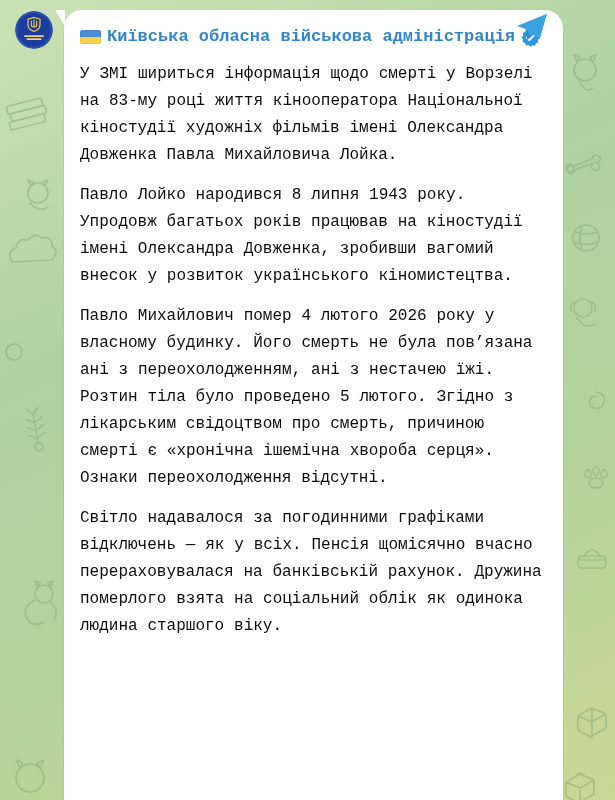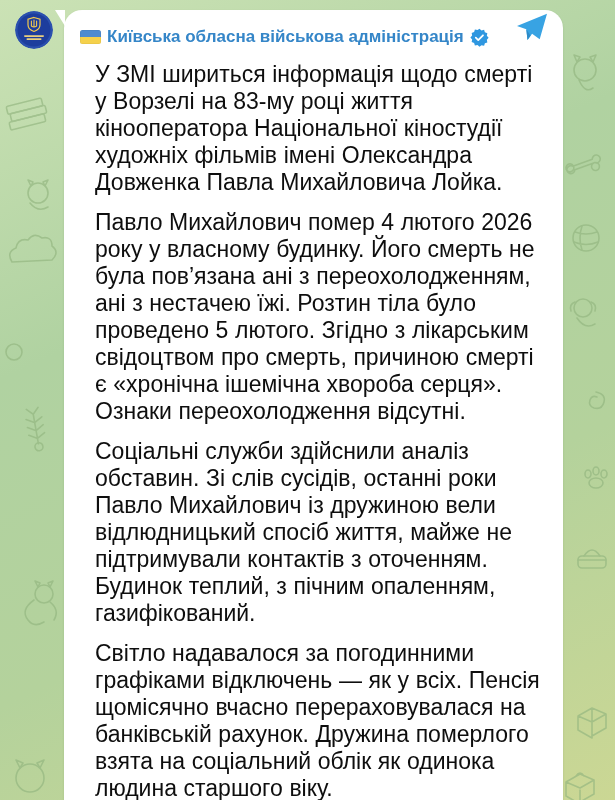--- a/index.html
+++ b/index.html
@@ -1,20 +1,20 @@
 <!DOCTYPE html>
 <html><head>
 <meta charset="utf-8">
 <style>
   html,body{margin:0;padding:0;}
   .screen{
     position:relative;
     width:615px;height:800px;
     overflow:hidden;
-    font-family:Liberation Sans, sans-serif;
+    font-family:Liberation Mono, monospace;
     background:linear-gradient(155deg,#cbe2b5 0%,#b0d2a1 35%,#b4d29c 65%,#cbd794 100%);
   }
   .bg-doodles{position:absolute;left:0;top:0;width:615px;height:800px;}
   .avatar{
     position:absolute;left:15px;top:11px;width:38px;height:38px;border-radius:50%;
     overflow:hidden;cursor:pointer;
   }
   .bubble{
     position:absolute;left:64px;top:10px;width:499px;height:810px;
     background:#ffffff;border-radius:18px;
@@ -37,22 +37,22 @@
     box-shadow:0 0 0 .5px rgba(0,0,0,.08) inset;
   }
   .channel-name{
     color:#3586c8;font-size:17px;font-weight:bold;line-height:22px;
     white-space:nowrap;cursor:pointer;
   }
   .badge{margin-left:6px;flex:0 0 auto;}
   .plane{position:absolute;right:15px;top:3px;cursor:pointer;}
   .msg-body{padding:10px 15px 0 16px;}
   .msg-body p{
-    margin:0 0 13px 15px;
-    color:#0e0e0e;font-size:23px;line-height:27px;
+    margin:0 0 13px 0;
+    color:#0e0e0e;font-size:16px;line-height:27px;
     word-spacing:.2px;
   }
 </style>
 </head>
 <body>
 
 <div class="screen">
 
   <svg class="bg-doodles" viewBox="0 0 615 800" fill="none" stroke="#92b57f" stroke-width="1.6" stroke-linecap="round" stroke-linejoin="round" opacity="0.65">
 
@@ -151,19 +151,19 @@
         <path d="M7.3 12.3l3.1 3.1 6-6.2" fill="none" stroke="#ffffff" stroke-width="2.2" stroke-linecap="round" stroke-linejoin="round"></path>
       </svg>
       <svg class="plane" width="32" height="29" viewBox="0 0 32 29">
         <path fill="#38a3e3" d="M31 .8 L1 13 l9.3 3.2 L11.5 27 l4.6-6.2 7.6 5.4z"></path>
         <path fill="#2d8cc9" d="M10.3 16.2 L11.5 27 l3-4.3z"></path>
       </svg>
     </div>
 
     <div class="msg-body">
       <p>У ЗМІ шириться інформація щодо смерті у Ворзелі на 83-му році життя кінооператора Національної кіностудії художніх фільмів імені Олександра Довженка Павла Михайловича Лойка.</p>
+      <p>Павло Лойко народився 8 липня 1943 року. Упродовж багатьох років працював на кіностудії імені Олександра Довженка, зробивши вагомий внесок у розвиток українського кіномистецтва.</p>
       <p>Павло Михайлович помер 4 лютого 2026 року у власному будинку. Його смерть не була пов’язана ані з переохолодженням, ані з нестачею їжі. Розтин тіла було проведено 5 лютого. Згідно з лікарським свідоцтвом про смерть, причиною смерті є «хронічна ішемічна хвороба серця». Ознаки переохолодження відсутні.</p>
-      <p>Соціальні служби здійснили аналіз обставин. Зі слів сусідів, останні роки Павло Михайлович із дружиною вели відлюдницький спосіб життя, майже не підтримували контактів з оточенням. Будинок теплий, з пічним опаленням, газифікований.</p>
       <p>Світло надавалося за погодинними графіками відключень — як у всіх. Пенсія щомісячно вчасно перераховувалася на банківській рахунок. Дружина померлого взята на соціальний облік як одинока людина старшого віку.</p>
     </div>
   </div>
 
 </div>
 
 </body></html>

